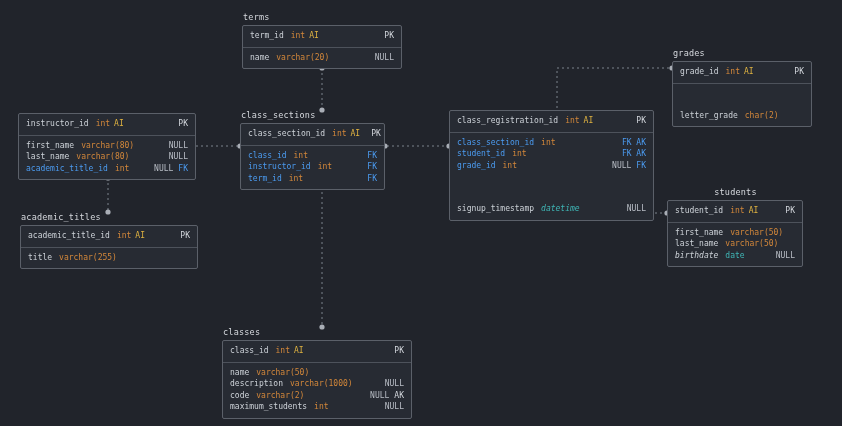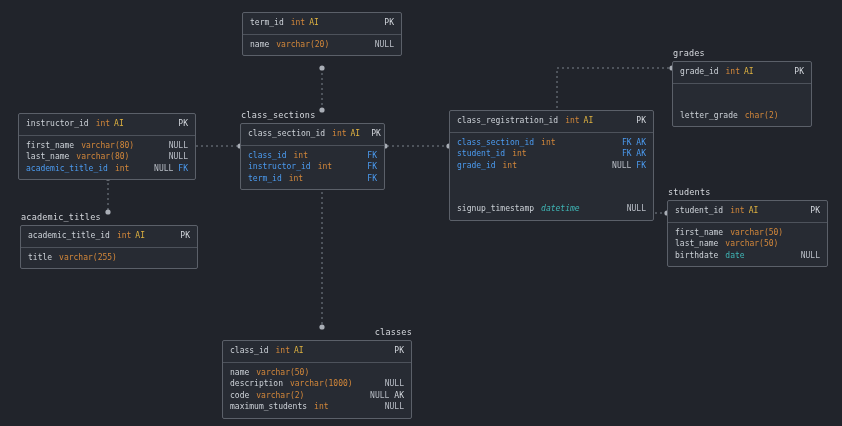--- a/index.html
+++ b/index.html
@@ -87,20 +87,21 @@
       <path d="M 557,148 L 557,68 L 672,68" fill="none" stroke="#7d838d" stroke-width="1" stroke-dasharray="2 3"></path>
       <circle cx="557" cy="148" r="2.6" fill="#a9aeb6"></circle>
       <circle cx="672" cy="68" r="2.6" fill="#a9aeb6"></circle>
       <path d="M 557,181 L 557,213 L 667,213" fill="none" stroke="#7d838d" stroke-width="1" stroke-dasharray="2 3"></path>
       <circle cx="557" cy="181" r="2.6" fill="#a9aeb6"></circle>
       <circle cx="667" cy="213" r="2.6" fill="#a9aeb6"></circle>
     </svg>
 
   <div id="entities">
       <div class="entity" style="left: 242px; top: 12px; width: 160px;">
+        <div class="entity-title">terms</div>
         <div class="entity-box">
           <div class="sect">
             <div class="row">
               <span class="c-name" style="flex: 0 0 auto;">term_id</span>
               <span class="c-type" style="margin-left: 7px;">int</span>
               <span class="c-type kw" style="margin-left: 4px;">AI</span>
               <span style="flex: 1 1 auto; min-width: 6px;"></span>
               <span class="c-key" style="margin-left: 5px;">PK</span>
             </div>
           </div>
@@ -236,21 +237,21 @@
             </div>
             <div class="row">
               <span class="c-name" style="flex: 0 0 auto; margin-top: 32px;">signup_timestamp</span>
               <span class="c-type dt" style="margin-left: 7px; font-style: italic;">datetime</span>
               <span style="flex: 1 1 auto; min-width: 6px;"></span>
               <span class="c-null" style="margin-left: 5px;">NULL</span>
             </div>
           </div>
         </div>
       </div>
-      <div class="entity" style="left: 667px; top: 187px; width: 161px;">
+      <div class="entity" style="left: 667px; top: 187px; width: 136px; text-align: center;">
         <div class="entity-title">students</div>
         <div class="entity-box">
           <div class="sect">
             <div class="row">
               <span class="c-name" style="flex: 0 0 auto;">student_id</span>
               <span class="c-type" style="margin-left: 7px;">int</span>
               <span class="c-type kw" style="margin-left: 4px;">AI</span>
               <span style="flex: 1 1 auto; min-width: 6px;"></span>
               <span class="c-key" style="margin-left: 5px;">PK</span>
             </div>
@@ -260,21 +261,21 @@
               <span class="c-name" style="flex: 0 0 auto;">first_name</span>
               <span class="c-type" style="margin-left: 7px;">varchar(50)</span>
               <span style="flex: 1 1 auto; min-width: 6px;"></span>
             </div>
             <div class="row">
               <span class="c-name" style="flex: 0 0 auto;">last_name</span>
               <span class="c-type" style="margin-left: 7px;">varchar(50)</span>
               <span style="flex: 1 1 auto; min-width: 6px;"></span>
             </div>
             <div class="row">
-              <span class="c-name" style="flex: 0 0 auto;">birthdate</span>
+              <span class="c-name" style="flex: 0 0 auto; font-style: italic;">birthdate</span>
               <span class="c-type dt" style="margin-left: 7px;">date</span>
               <span style="flex: 1 1 auto; min-width: 6px;"></span>
               <span class="c-null" style="margin-left: 5px;">NULL</span>
             </div>
           </div>
         </div>
       </div>
       <div class="entity" style="left: 20px; top: 212px; width: 178px;">
         <div class="entity-title">academic_titles</div>
         <div class="entity-box">
@@ -289,21 +290,21 @@
           </div>
           <div class="sect">
             <div class="row">
               <span class="c-name" style="flex: 0 0 auto;">title</span>
               <span class="c-type" style="margin-left: 7px;">varchar(255)</span>
               <span style="flex: 1 1 auto; min-width: 6px;"></span>
             </div>
           </div>
         </div>
       </div>
-      <div class="entity" style="left: 222px; top: 327px; width: 190px; text-align: right;">
+      <div class="entity" style="left: 222px; top: 327px; width: 190px;">
         <div class="entity-title">classes</div>
         <div class="entity-box">
           <div class="sect">
             <div class="row">
               <span class="c-name" style="flex: 0 0 auto;">class_id</span>
               <span class="c-type" style="margin-left: 7px;">int</span>
               <span class="c-type kw" style="margin-left: 4px;">AI</span>
               <span style="flex: 1 1 auto; min-width: 6px;"></span>
               <span class="c-key" style="margin-left: 5px;">PK</span>
             </div>

